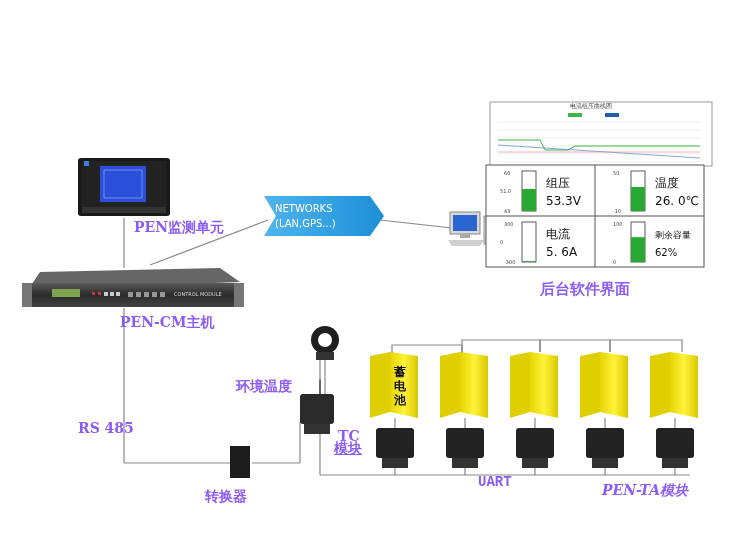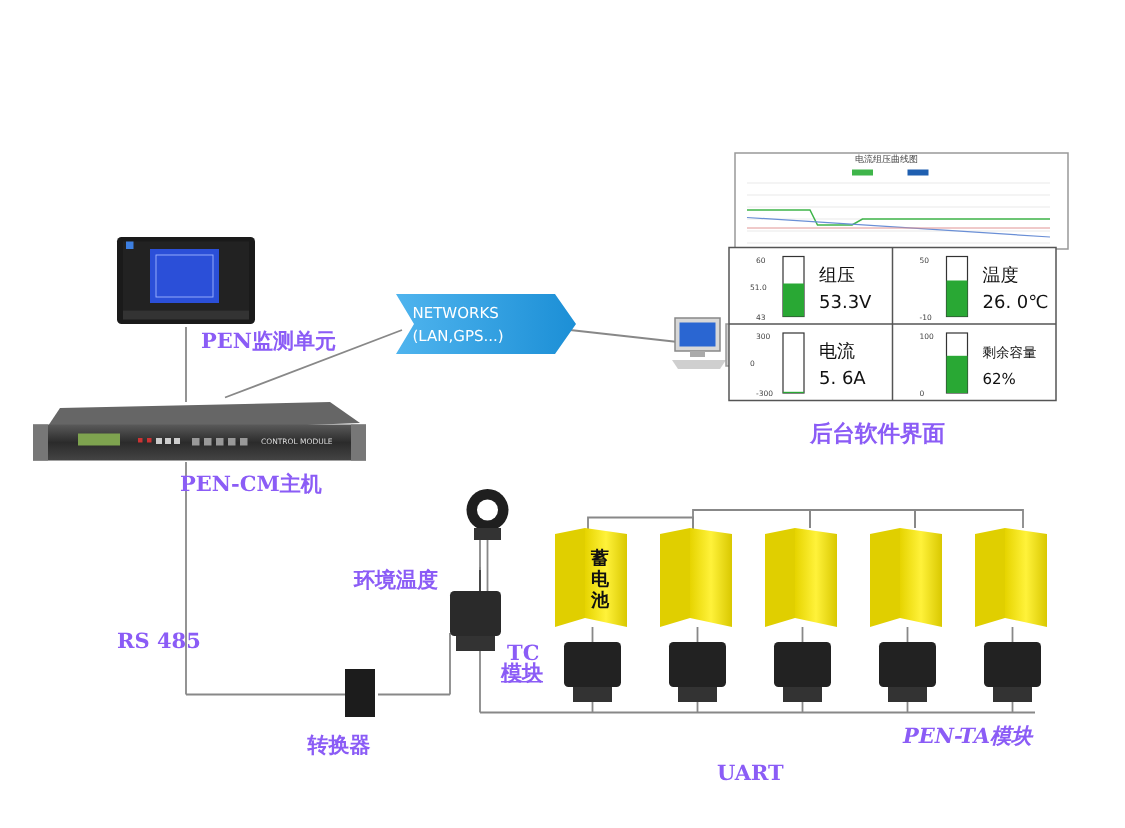--- a/index.html
+++ b/index.html
@@ -221,16 +221,16 @@
       </g>
 </svg>
 
 <div class="lbl" style="left:134px;top:219px;">PEN监测单元</div>
 <div class="lbl" style="left:120px;top:314px;">PEN-CM主机</div>
 <div class="lbl" style="left:78px;top:380px;margin-top:40px;">RS 485</div>
 <div class="lbl" style="left:236px;top:378px;">环境温度</div>
 <div class="lbl" style="left:338px;top:428px;">TC</div>
 <div class="lbl" style="left:334px;top:440px;text-decoration:underline;">模块</div>
 <div class="lbl" style="left:205px;top:488px;text-align:center;">转换器</div>
-<div class="lbl" style="left:478px;top:508px;">UART</div>
+<div class="lbl" style="left:478px;top:474px;font-family:Liberation Mono, monospace;">UART</div>
 <div class="lbl" style="left:602px;top:482px;font-style:italic;">PEN-TA模块</div>
 <div class="lbl" style="left:540px;top:280px;font-size:15px;">后台软件界面</div>
 </div>
 
 </body></html>

